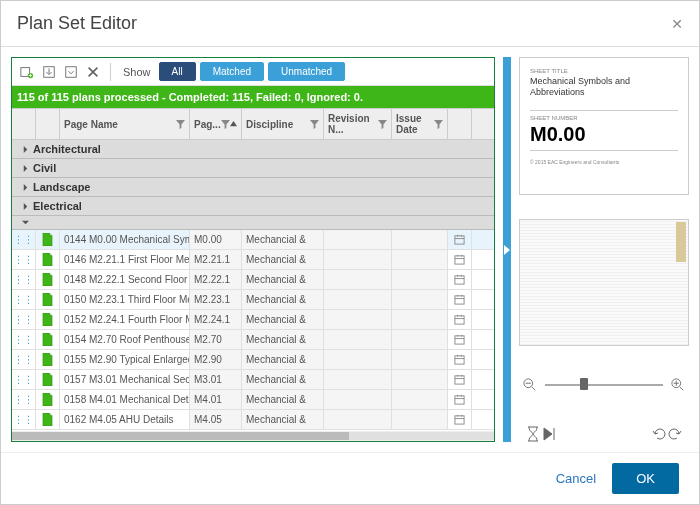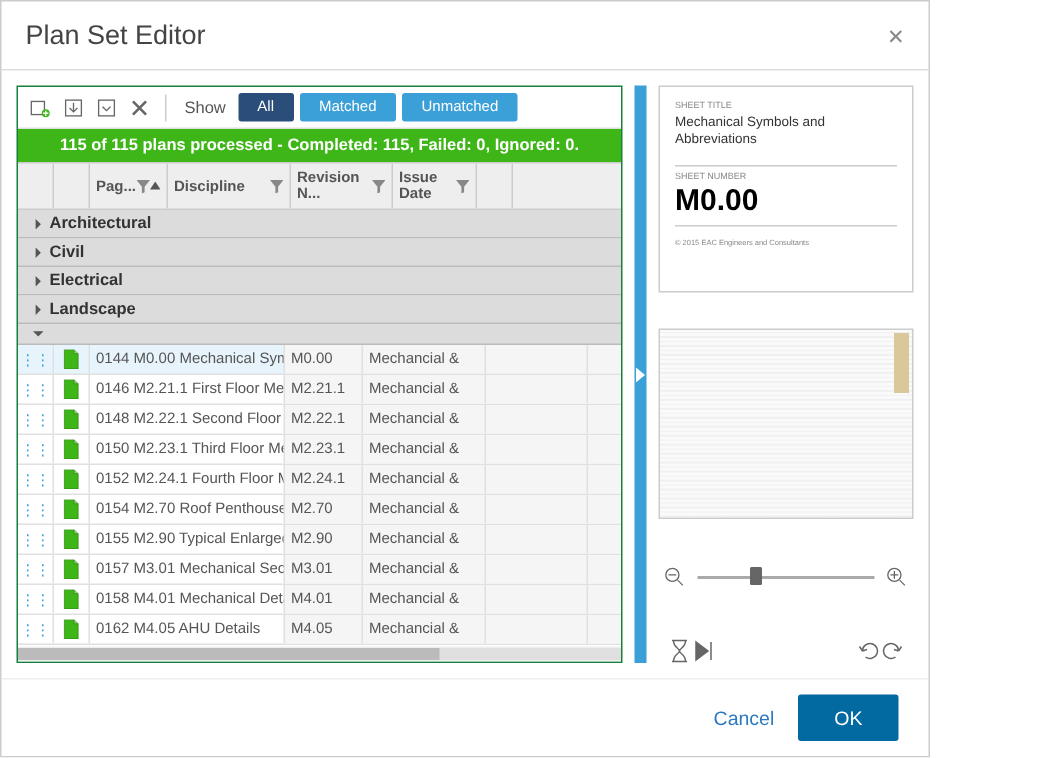--- a/index.html
+++ b/index.html
@@ -1,31 +1,31 @@
 <!DOCTYPE html>
 <html><head>
 <meta charset="utf-8">
 <style>
 * { box-sizing: border-box; margin: 0; padding: 0; }
 body { font-family: Arial, sans-serif; font-size: 11px; background: #fff; width: 700px; height: 505px; overflow: hidden; }
-.modal { width: 620px; height: 505px; border: 1px solid #ccc; display: flex; flex-direction: column; }
+.modal { width: 700px; height: 505px; border: 1px solid #ccc; display: flex; flex-direction: column; }
 .titlebar { display: flex; justify-content: space-between; align-items: center; padding: 12px 16px; border-bottom: 1px solid #ddd; }
 .titlebar h1 { font-size: 18px; font-weight: normal; color: #444; }
 .close-x { font-size: 14px; color: #888; cursor: pointer; }
 .content { flex: 1; display: flex; padding: 10px; gap: 8px; overflow: hidden; }
 .left-panel { flex: 1; display: flex; flex-direction: column; border: 1px solid #15803d; overflow: hidden; }
 .toolbar { display: flex; align-items: center; padding: 4px 6px; border-bottom: 1px solid #ddd; gap: 4px; }
 .tool-icon { width: 18px; height: 18px; display: flex; align-items: center; justify-content: center; color: #666; cursor: pointer; }
 .tool-icon svg { width: 14px; height: 14px; }
 .divider { width: 1px; height: 18px; background: #ccc; margin: 0 4px; }
 .show-label { font-size: 11px; color: #555; margin-left: 4px; margin-right: 4px; }
 .filter-btn { padding: 3px 12px; font-size: 10px; border: 1px solid #2a78c0; background: #fff; color: #2a78c0; cursor: pointer; border-radius: 2px; }
 .filter-btn.active-dark { background: #2a4d7a; color: #fff; border-color: #2a4d7a; }
 .filter-btn.active-blue { background: #3b9fd8; color: #fff; border-color: #3b9fd8; }
-.status-bar { background: #3fb618; color: #fff; font-size: 11px; font-weight: bold; text-align: center; padding: 5px; }
+.status-bar { background: #3fb618; color: #fff; font-size: 11px; font-weight: bold; padding: 5px; }
 .grid-header { display: flex; background: #eee; border-bottom: 1px solid #ccc; border-top: 1px solid #ccc; }
 .grid-header .col { padding: 4px 4px; font-size: 10px; font-weight: bold; color: #555; border-right: 1px solid #ccc; display: flex; align-items: center; justify-content: space-between; }
 .col-handle { width: 24px; flex-shrink: 0; }
 .col-icon { width: 24px; flex-shrink: 0; }
 .col-name { width: 130px; flex-shrink: 0; }
 .col-pgnum { width: 52px; flex-shrink: 0; }
 .col-disc { width: 82px; flex-shrink: 0; }
 .col-rev { width: 68px; flex-shrink: 0; }
 .col-issue { width: 56px; flex-shrink: 0; }
 .col-cal { width: 24px; flex-shrink: 0; }
@@ -110,20 +110,26 @@
         <button class="filter-btn active-dark">All</button>
         <button class="filter-btn active-blue">Matched</button>
         <button class="filter-btn active-blue">Unmatched</button>
       </div>
 
       <div class="status-bar">115 of 115 plans processed - Completed: 115, Failed: 0, Ignored: 0.</div>
 
       <div class="grid-header">
         <div class="col col-handle"></div>
         <div class="col col-icon"></div>
+        <div class="col col-name">
+          <span>Page Name</span>
+          <svg class="filter-icon" viewBox="0 0 10 10">
+              <path d="M0 0h10L6 5v4l-2 1V5z" fill="#888"></path>
+            </svg>
+        </div>
         <div class="col col-pgnum">
           <span>Pag...</span>
           <svg class="filter-icon" viewBox="0 0 10 10">
               <path d="M0 0h10L6 5v4l-2 1V5z" fill="#888"></path>
             </svg>
           <svg class="sort-arrow" viewBox="0 0 8 8">
               <path d="M4 0L0 6h8z" fill="#555"></path>
             </svg>
         </div>
         <div class="col col-disc">
@@ -157,27 +163,27 @@
           <div class="group-row">
             <svg class="caret" viewBox="0 0 8 8">
               <path d="M2 0l4 4-4 4z" fill="#555"></path>
             </svg>
             <span>Civil</span>
           </div>
           <div class="group-row">
             <svg class="caret" viewBox="0 0 8 8">
               <path d="M2 0l4 4-4 4z" fill="#555"></path>
             </svg>
-            <span>Electrical</span>
+            <span>Landscape</span>
           </div>
           <div class="group-row">
             <svg class="caret" viewBox="0 0 8 8">
               <path d="M2 0l4 4-4 4z" fill="#555"></path>
             </svg>
-            <span>Landscape</span>
+            <span>Electrical</span>
           </div>
           <div class="group-row">
             <svg class="caret" viewBox="0 0 8 8">
               <path d="M0 2l4 4 4-4z" fill="#555"></path>
             </svg>
           </div>
           <div class="data-row selected">
             <div class="cell col-handle">⋮⋮</div>
             <div class="cell col-icon">
               <svg class="doc-icon" viewBox="0 0 12 14">

